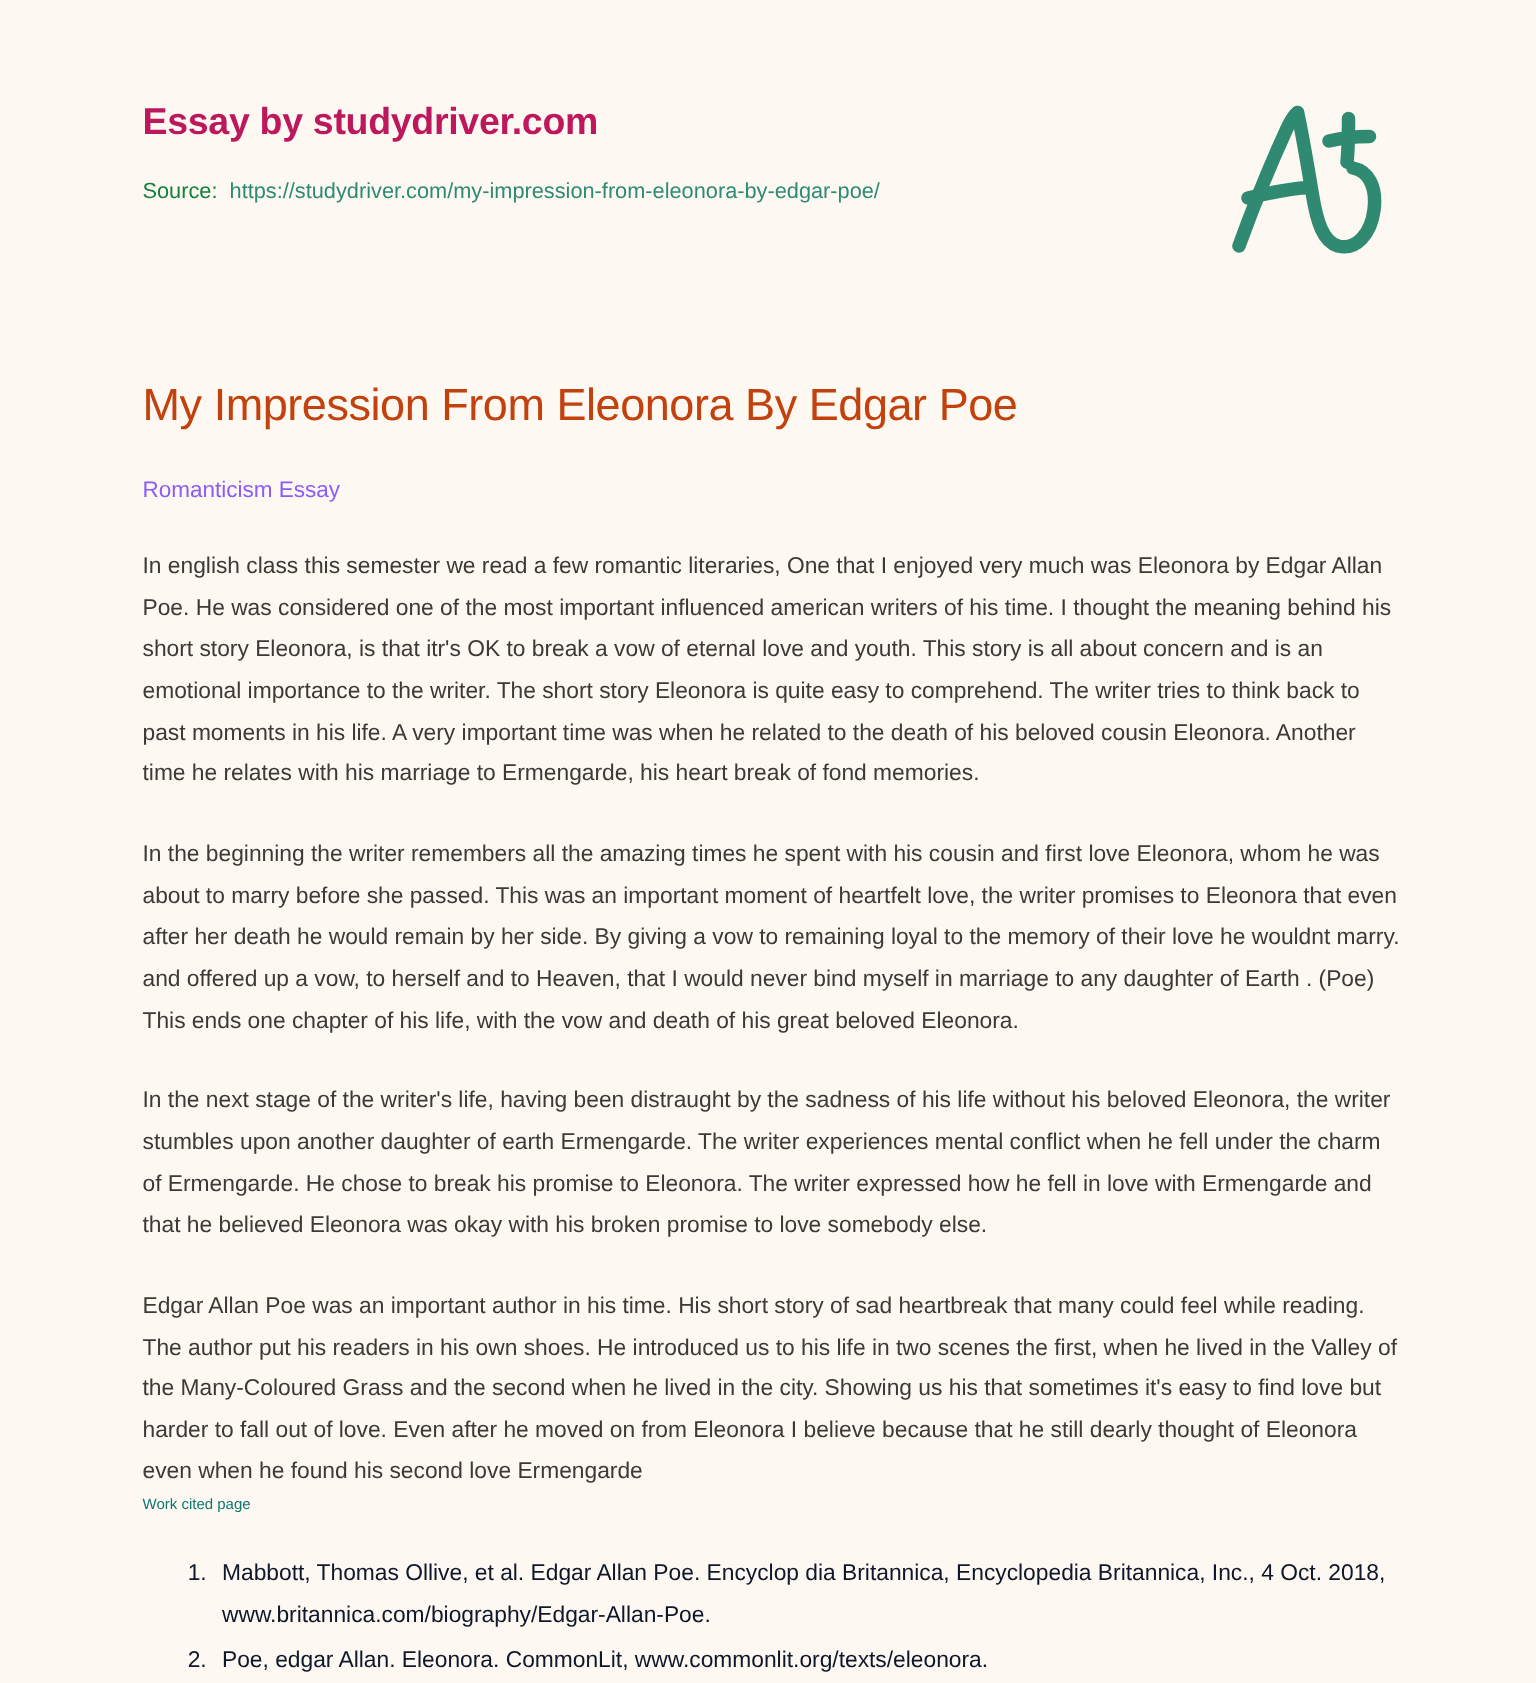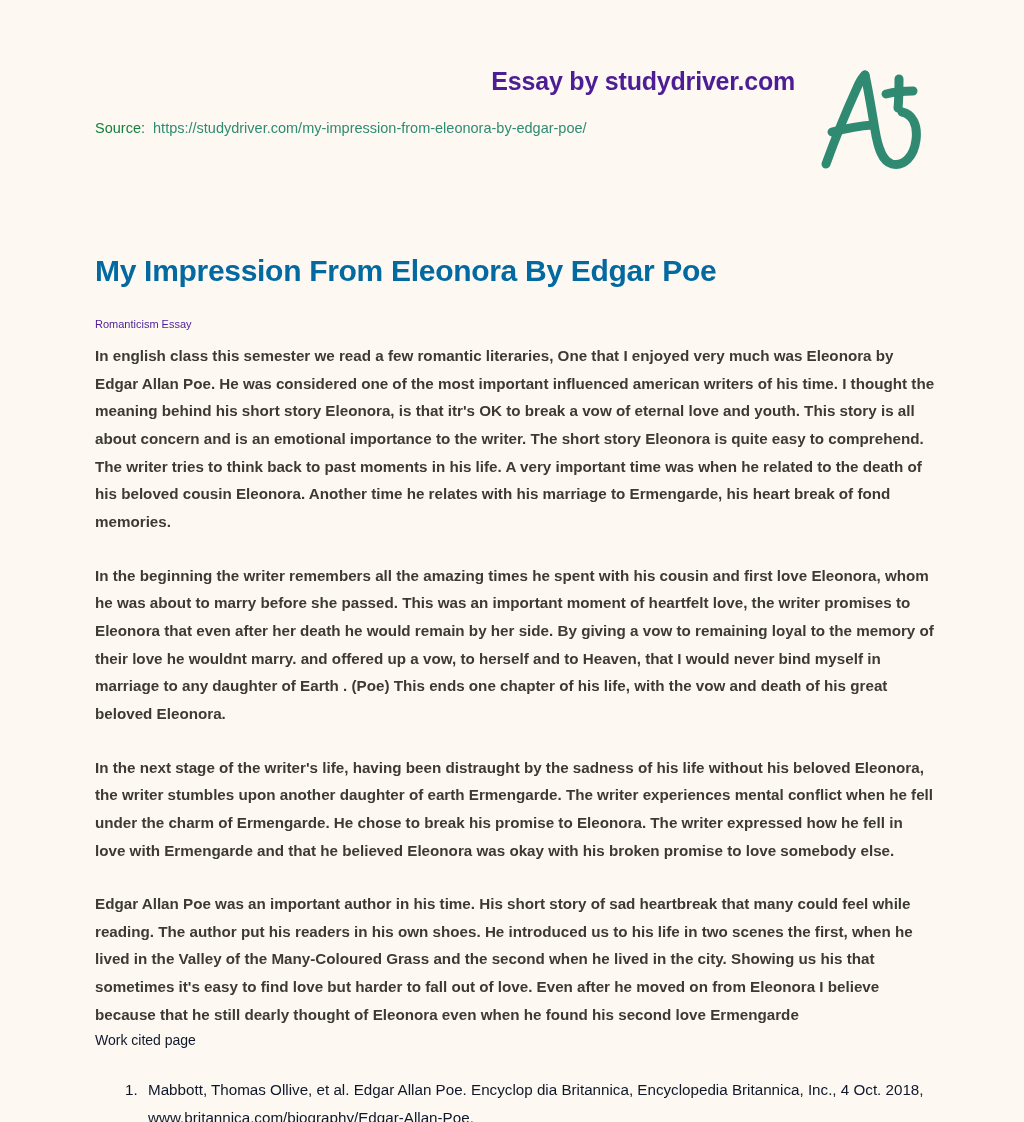--- a/index.html
+++ b/index.html
@@ -32,25 +32,24 @@
   }
   .brand-block {
     position: absolute;
     left: 95px;
     top: 66px;
     width: 700px;
   }
   .brand-title {
     font-size: 25px;
     font-weight: bold;
-    color: #4c1d95;
+    color: #be185d;
     letter-spacing: -0.2px;
     line-height: 1.2;
     margin: 0;
-    text-align: right;
   }
   .source-line {
     margin-top: 22px;
     font-size: 14.5px;
     color: #6f6a64;
     line-height: 1.4;
     white-space: nowrap;
   }
   .source-label {
     color: #15803d;
@@ -76,50 +75,49 @@
   
   .article {
     position: absolute;
     left: 95px;
     top: 252px;
     width: 840px;
   }
   .doc-title {
     margin: 0;
     font-size: 30px;
-    font-weight: bold;
+    font-weight: normal;
     line-height: 1.25;
     letter-spacing: -0.3px;
-    color: #0369a1;
+    color: #c2410c;
   }
   .doc-subtitle {
     margin: 26px 0 0 0;
-    font-size: 11px;
-    color: #4c1d95;
+    font-size: 15px;
+    color: #8b5cf6;
     line-height: 1.5;
   }
   .body-copy {
-    margin-top: 10px;
-    font-weight: bold;
+    margin-top: 26px;
   }
   .body-copy p {
     margin: 0 0 26px 0;
     font-size: 15.2px;
     line-height: 1.82;
     color: #3d3935;
     text-align: left;
   }
   .body-copy p:last-child {
     margin-bottom: 0;
   }
   .works-heading {
     margin: 0 0 22px 0;
-    font-size: 14px;
+    font-size: 10px;
     line-height: 1.82;
-    color: #0f172a;
+    color: #0f766e;
   }
   ol.citations {
     margin: 0;
     padding-left: 47px;
     list-style-position: outside;
   }
   ol.citations li {
     font-size: 15.2px;
     line-height: 1.82;
     color: #0f172a;

